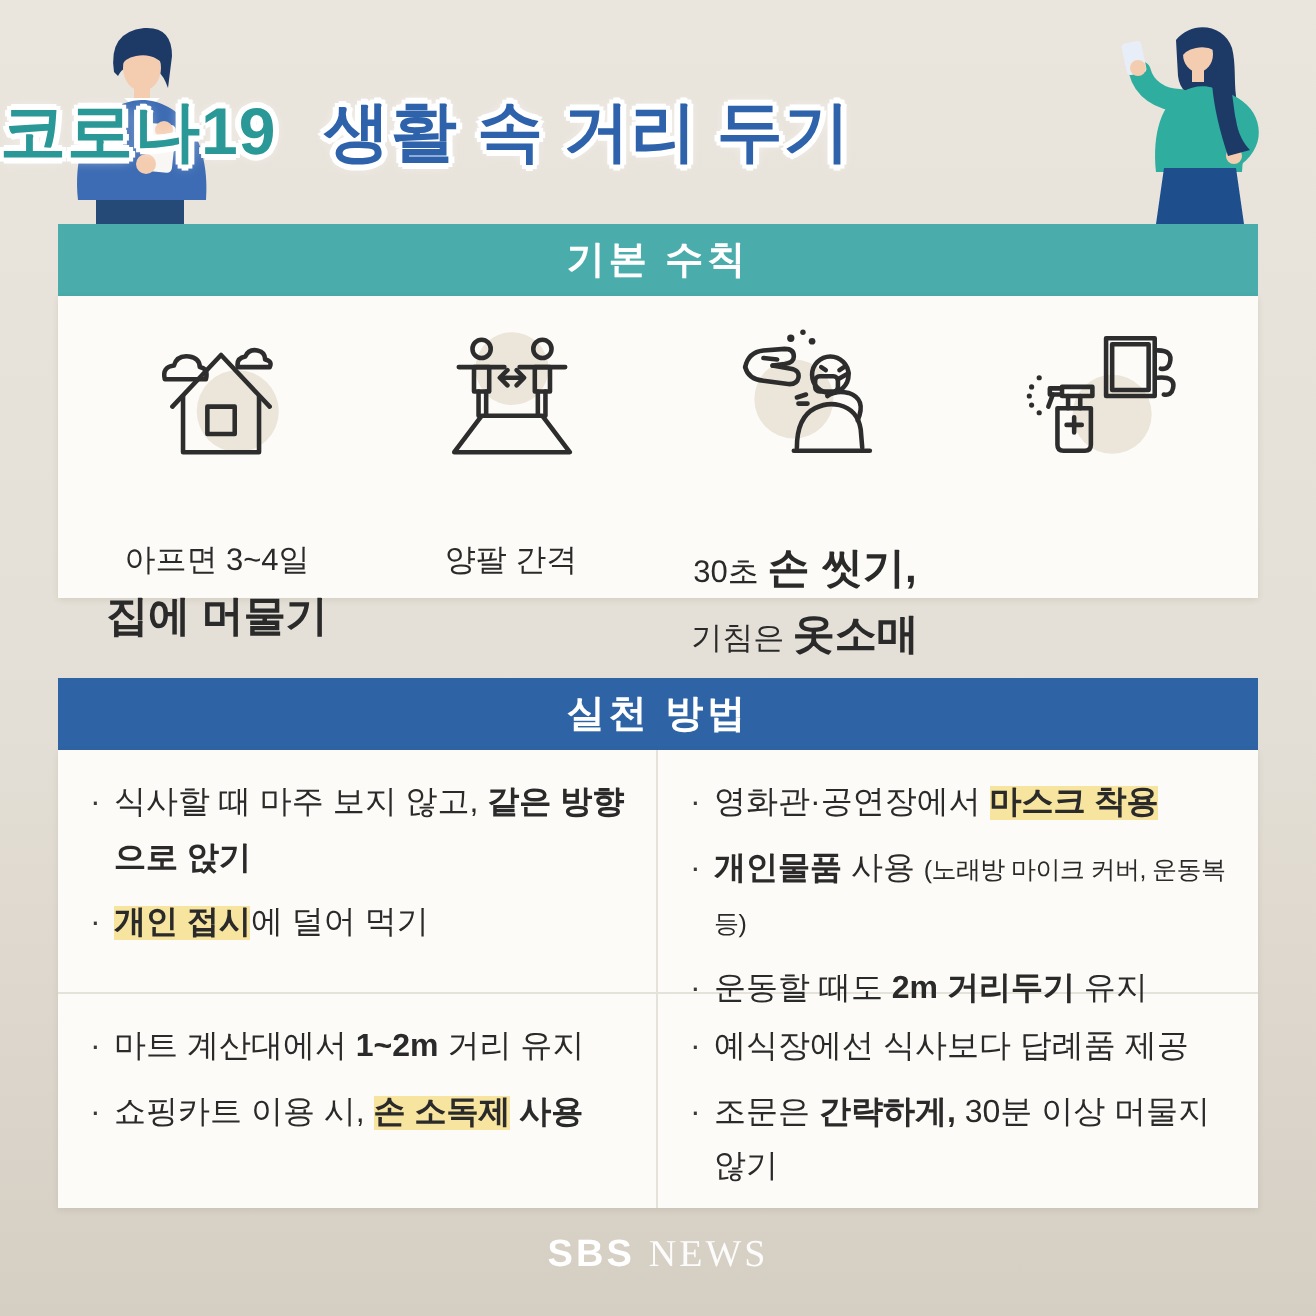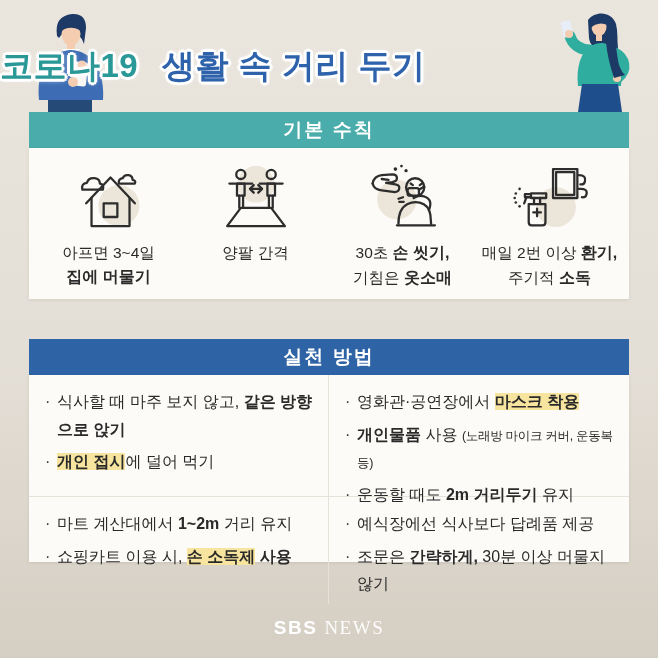--- a/index.html
+++ b/index.html
@@ -31,32 +31,32 @@
   .bar{
     height:36px;display:flex;align-items:center;justify-content:center;
     color:#fff;font-size:19px;font-weight:bold;letter-spacing:2px;
   }
   .bar-teal{background:var(--teal_bar);}
   .bar-blue{background:var(--blue_bar);}
   .panel{background:var(--panel);box-shadow:0 1px 3px rgba(90,80,60,.12);}
 
   
   .panel-icons{height:151px;display:flex;padding:12px 6px 0;box-sizing:border-box;}
-  .rule{flex:1;display:flex;flex-direction:column;align-items:center;min-width:0;}
+  .rule{flex:1;display:flex;flex-direction:column;align-items:center;min-width:0;gap:28px;}
   .icon{width:76px;height:76px;flex:none;}
   .icon .ln{fill:none;stroke:#2d2d2d;stroke-width:3;stroke-linecap:round;stroke-linejoin:round;}
   .icon .dot{fill:#2d2d2d;stroke:none;}
   .icon .blob{fill:#ece5d9;stroke:none;}
   .cap{margin:5px 0 0;text-align:center;font-size:15.5px;line-height:1.55;color:var(--text);}
   .cap-line{display:block;white-space:nowrap;}
-  .cap .b{font-size:16px;margin-top:12px;}
+  .cap .b{font-size:21px;margin-top:12px;}
 
   
   .panel-grid{
-    height:187px;box-sizing:border-box;display:grid;
+    height:229px;box-sizing:border-box;display:grid;
     grid-template-columns:1fr 1fr;grid-template-rows:122px 107px;
   }
   .cell{padding:13px 8px 0 15px;box-sizing:border-box;font-size:16px;line-height:1.72;color:var(--text);min-width:0;}
   .c-tl{border-right:1.5px solid var(--divider);border-bottom:1.5px solid var(--divider);}
   .c-tr{border-bottom:1.5px solid var(--divider);}
   .c-bl{border-right:1.5px solid var(--divider);}
   .li{position:relative;padding-left:13px;margin-bottom:5px;}
   .li::before{content:"\00B7";position:absolute;left:1px;top:0;color:#3a3a3a;}
   .b{font-weight:bold;}
   .hl{background:var(--highlight);}
@@ -186,24 +186,20 @@
           <path class="ln" d="M29 58 V50 M37 58 V50"></path>
           <path class="ln" d="M25 50 H45 V44 H25 Z"></path>
           <path class="ln" d="M25 45 H17 V49 H25"></path>
           <path class="ln" d="M19 49 L16 57"></path>
           <circle class="dot" cx="10" cy="38" r="1.7"></circle>
           <circle class="dot" cx="5" cy="44" r="1.7"></circle>
           <circle class="dot" cx="3.5" cy="50" r="1.7"></circle>
           <circle class="dot" cx="5" cy="56" r="1.7"></circle>
           <circle class="dot" cx="10" cy="61" r="1.7"></circle>
         </svg>
-        <p class="cap">
-          <span class="cap-line"><span>매일 2번 이상 </span><span class="b">환기,</span></span>
-          <span class="cap-line"><span>주기적 </span><span class="b">소독</span></span>
-        </p>
       </div>
 
     </div>
   </section>
 
   <section class="sec sec2">
     <div class="bar bar-blue">실천 방법</div>
 
     <div class="panel panel-grid">
 

